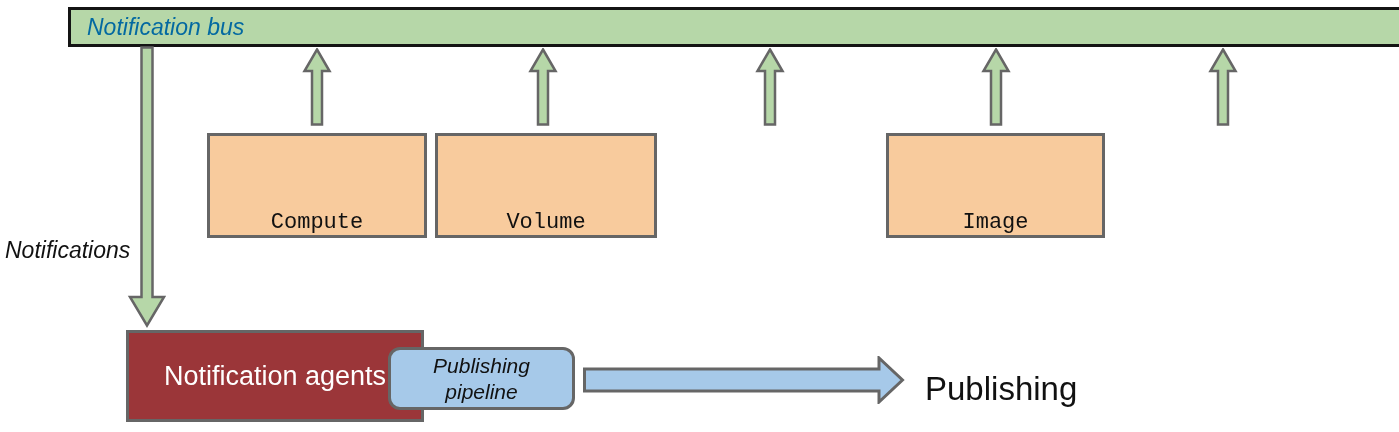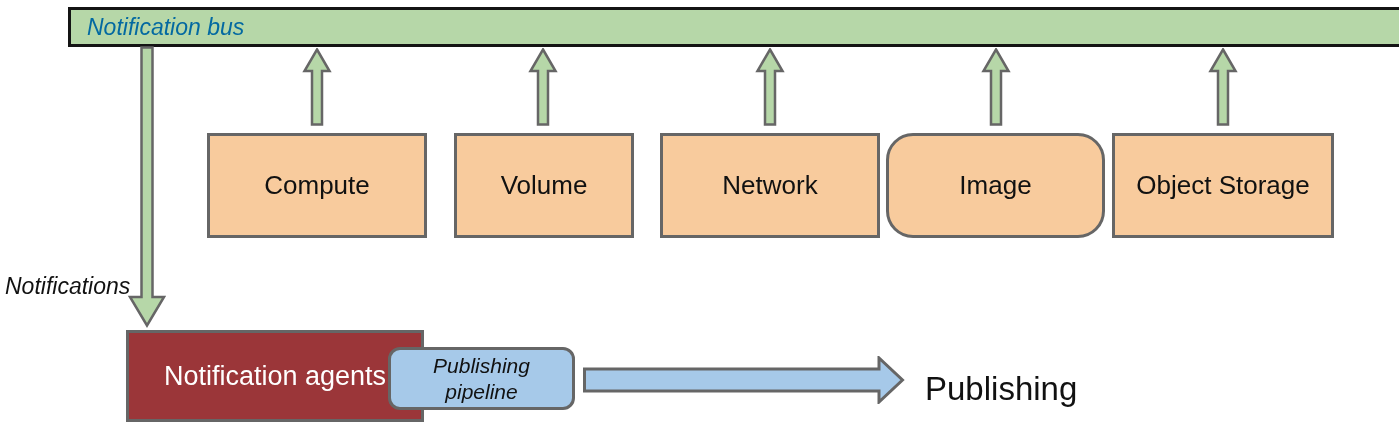--- a/index.html
+++ b/index.html
@@ -33,29 +33,30 @@
     font-style: italic;
     color: #0369a1;
   }
   .service-box {
     position: absolute;
     top: 133px;
     height: 105px;
     background: var(--orange);
     border: 3px solid var(--border_gray);
     display: flex;
-    align-items: center;
+    align-items: flex-end;
     justify-content: center;
-    font-size: 26px;
+    font-size: 22px;
     color: #111111;
+    font-family: Liberation Mono, monospace;
   }
   .svc-0 { left: 207px;  width: 220px; }
-  .svc-1 { left: 454px;  width: 180px; }
+  .svc-1 { left: 435px;  width: 222px; }
   .svc-2 { left: 660px;  width: 220px; }
-  .svc-3 { left: 886px;  width: 219px; border-radius: 27px; }
+  .svc-3 { left: 886px;  width: 219px; }
   .svc-4 { left: 1112px; width: 222px; }
   .up-arrow {
     position: absolute;
     top: 48px;
     width: 30px;
     height: 78px;
   }
   .up-0 { left: 302px; }
   .up-1 { left: 528px; }
   .up-2 { left: 755px; }
@@ -71,21 +72,20 @@
     position: absolute;
     left: 127px; top: 46px;
     width: 40px; height: 282px;
   }
   .notifications-label {
     position: absolute;
     left: 5px; top: 237px;
     font-size: 23px;
     font-style: italic;
     color: #111111;
-    margin-top: 36px;
   }
   .agents-box {
     position: absolute;
     left: 110px; top: 330px;
     width: 298px; height: 92px;
     background: var(--red);
     border: 3px solid var(--border_gray);
     display: flex;
     align-items: center;
     justify-content: center;
@@ -159,28 +159,22 @@
   <svg class="up-arrow up-4" viewBox="0 0 30 78" xmlns="http://www.w3.org/2000/svg">
     <polygon points="15,1.5 27.5,23 20,23 20,76.5 10,76.5 10,23 2.5,23"></polygon>
   </svg>
 
   <div class="service-box svc-0">
     <span>Compute</span>
   </div>
   <div class="service-box svc-1">
     <span>Volume</span>
   </div>
-  <div class="service-box svc-2">
-    <span>Network</span>
-  </div>
   <div class="service-box svc-3">
     <span>Image</span>
-  </div>
-  <div class="service-box svc-4">
-    <span>Object Storage</span>
   </div>
 
   <div class="agents-box">
     <span>Notification agents</span>
   </div>
 
   <div class="pipeline-box">
     <span>Publishing pipeline</span>
   </div>
 

